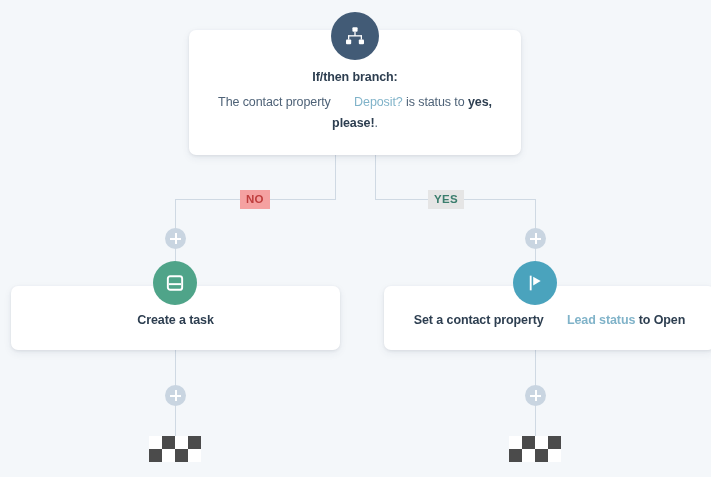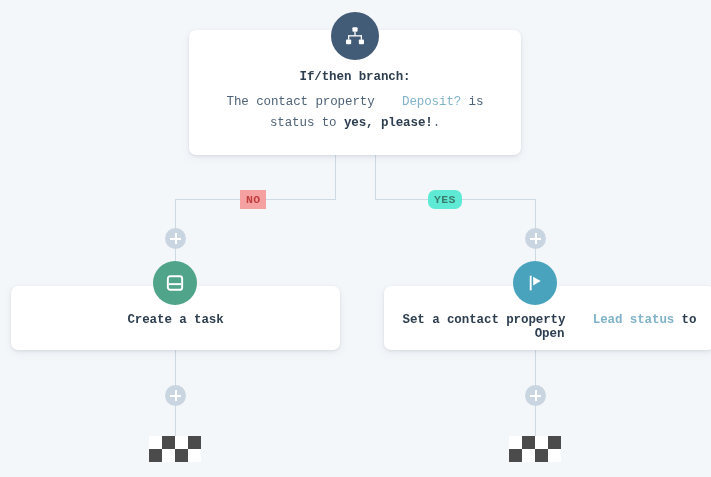--- a/index.html
+++ b/index.html
@@ -14,21 +14,20 @@
     background: #f4f7fa;
     font-family: "Liberation Sans", sans-serif;
     -webkit-font-smoothing: antialiased;
   }
 
   #canvas {
     position: relative;
     width: 707px;
     height: 477px;
     background: #f4f7fa;
-    font-family: Liberation Mono, monospace;
   }
 
   
   .line {
     position: absolute;
     background: #cfd9e3;
   }
   .line.v { width: 1px; }
   .line.h { height: 1px; }
 
@@ -98,21 +97,21 @@
     height: 19px;
     line-height: 19px;
     padding: 0 6px;
     font-size: 11.5px;
     font-weight: bold;
     letter-spacing: 0.3px;
     z-index: 5;
     text-align: center;
   }
   .badge-no  { background: #f5a1a1; color: #bf3d3d; }
-  .badge-yes { background: #5eead4; color: #3a7d6d; border-radius: 7px; }
+  .badge-yes { background: #e5e5e5; color: #3a7d6d; }
 
   
   .plus {
     position: absolute;
     width: 21px;
     height: 21px;
     border-radius: 50%;
     background: #c9d5e1;
     z-index: 5;
   }

